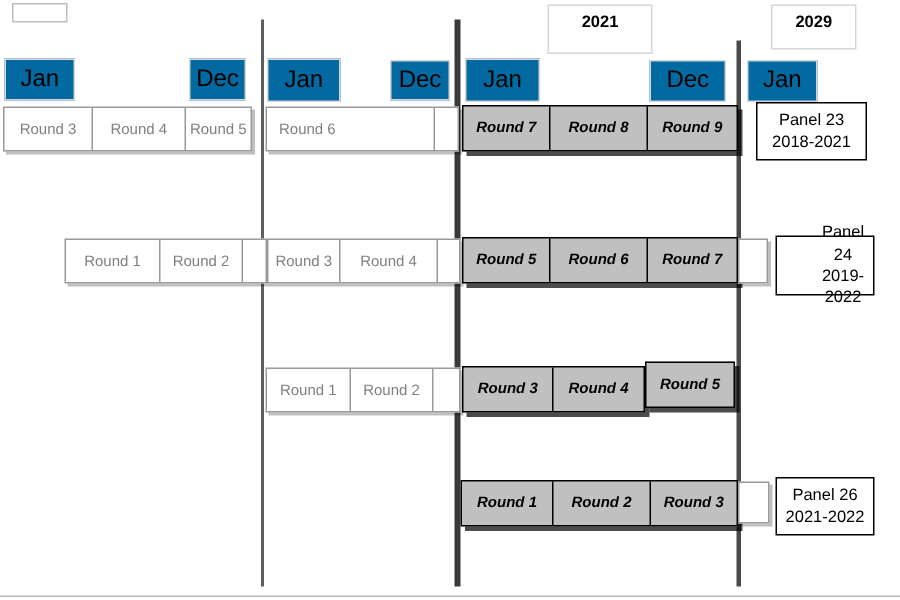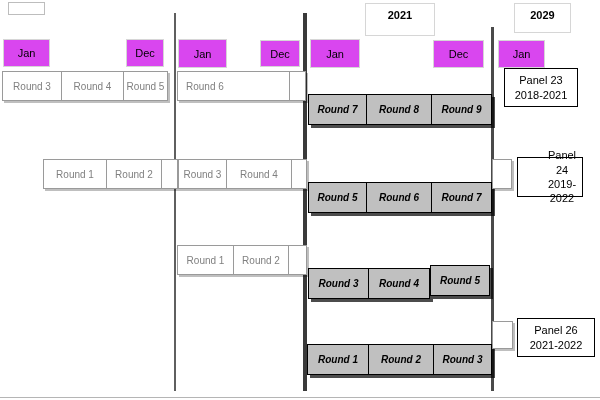--- a/index.html
+++ b/index.html
@@ -1,29 +1,29 @@
 <!DOCTYPE html>
 <html><head>
 <meta charset="utf-8">
 <title>Panel Rounds Timeline</title>
 <style>
   html,body{margin:0;padding:0;background:#fff;}
   .canvas{position:relative;width:600px;height:400px;background:#ffffff;overflow:hidden;
           font-family:"Liberation Sans","DejaVu Sans",sans-serif;}
   .sep{position:absolute;z-index:1;}
   .bottomline{position:absolute;left:0;width:600px;height:1px;z-index:0;}
-  .monthbox{position:absolute;box-sizing:border-box;background:#d946ef;border:1px solid #d6d6d6;
-            color:#000;font-size:11px;display:flex;align-items:center;justify-content:center;z-index:2;}
+  .monthbox{position:absolute;box-sizing:border-box;background:#0369a1;border:1px solid #d6d6d6;
+            color:#000;font-size:16px;display:flex;align-items:center;justify-content:center;z-index:2;}
   .yearbox{position:absolute;box-sizing:border-box;background:#fff;border:1px solid #d6d6d6;
            color:#000;font-size:11px;font-weight:bold;display:flex;justify-content:center;
            padding-top:5px;z-index:2;}
   .cornerbox{position:absolute;box-sizing:border-box;background:#fff;border:1px solid #bdbdbd;z-index:2;}
   .seg{position:absolute;display:flex;z-index:2;box-sizing:border-box;}
   .seg.white{background:#ffffff;border:1px solid #9a9a9a;box-shadow:2px 2px 0 rgba(0,0,0,0.25);}
-  .seg.gray{background:#c0c0c0;border:1px solid #000000;box-shadow:3px 3px 0 rgba(0,0,0,0.7);margin-top:24px;}
+  .seg.gray{background:#c0c0c0;border:1px solid #000000;box-shadow:3px 3px 0 rgba(0,0,0,0.7);}
   .cell{box-sizing:border-box;height:100%;display:flex;align-items:center;justify-content:center;
         font-size:10px;overflow:hidden;white-space:nowrap;flex:0 0 auto;}
   .seg.white .cell{color:#808080;}
   .seg.white .cell + .cell{border-left:1px solid #9a9a9a;}
   .seg.gray .cell{color:#000;font-weight:bold;font-style:italic;}
   .seg.gray .cell + .cell{border-left:1px solid #000;}
   .cell.left{justify-content:flex-start;padding-left:8px;}
   .panelbox{position:absolute;box-sizing:border-box;background:#fff;border:1px solid #000;
             color:#000;font-size:11px;text-align:center;line-height:1.3;display:flex;
             flex-direction:column;justify-content:center;z-index:2;}
@@ -99,17 +99,17 @@
       <div class="cell" style="width: 58px;">Round 5</div>
     </div>
     <div class="seg gray" style="left: 307px; top: 320px; width: 185px; height: 31px;">
       <div class="cell" style="width: 60px;">Round 1</div>
       <div class="cell" style="width: 65px;">Round 2</div>
       <div class="cell" style="width: 58px;">Round 3</div>
     </div>
     <div class="seg white" style="left: 492px; top: 321px; width: 21px; height: 28px;">
       <div class="cell" style="width: 19px;"></div>
     </div>
-    <div class="panelbox" style="left: 517px; top: 318px; width: 78px; height: 39px;">
+    <div class="panelbox" style="left: 517px; top: 318px; width: 66px; height: 39px;">
       <div class="">Panel 26</div>
       <div class="">2021-2022</div>
     </div>
   </div>
 
 </body></html>

